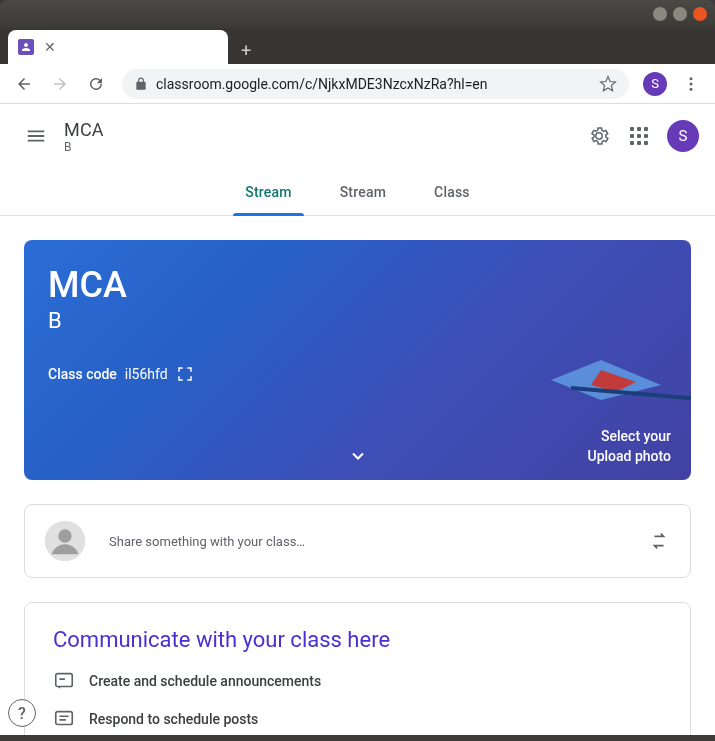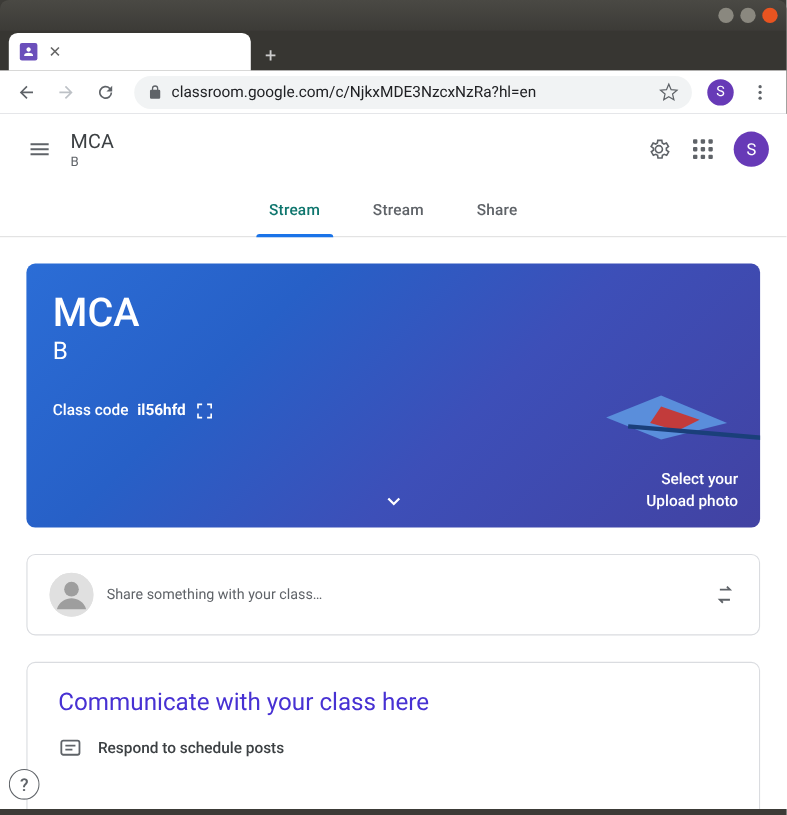--- a/index.html
+++ b/index.html
@@ -46,27 +46,27 @@
 .tabs { display: flex; justify-content: center; border-bottom: 1px solid #e0e0e0; height: 48px; }
 .tab-btn { padding: 0 24px; height: 48px; display: flex; align-items: center; font-size: 14px; font-weight: 500; color: #5f6368; cursor: pointer; position: relative; letter-spacing: 0.2px; }
 .tab-btn.active { color: #0f766e; }
 .tab-btn.active::after { content: ''; position: absolute; bottom: 0; left: 12px; right: 12px; height: 3px; background: #1a73e8; border-radius: 3px 3px 0 0; }
 .main { padding: 24px 24px 40px; }
 .banner { background: linear-gradient(135deg, #2b6dd6 0%, #2760c7 30%, #3d4fb8 60%, #4242a2 100%); border-radius: 8px; padding: 24px; color: #fff; height: 240px; position: relative; overflow: hidden; }
 .banner-title { font-size: 36px; font-weight: 500; }
 .banner-section { font-size: 22px; font-weight: 400; margin-top: 2px; }
 .code-row { display: flex; align-items: center; gap: 8px; margin-top: 32px; font-size: 14px; }
 .code-label { font-weight: 500; }
-.code-val { font-weight: 700; }
+.code-val { font-weight: 400; }
 .fullscr-icon { width: 18px; height: 18px; }
 .banner-illus { position: absolute; right: -10px; top: 100px; width: 160px; height: 80px; }
 .banner-actions { position: absolute; right: 20px; bottom: 16px; text-align: right; font-size: 14px; }
 .banner-actions div { margin-top: 4px; cursor: pointer; font-weight: 500; }
 .chevron { position: absolute; bottom: 14px; left: 50%; transform: translateX(-50%); cursor: pointer; }
-.share-card { border: 1px solid #dadce0; border-radius: 8px; margin-top: 24px; padding: 16px 20px; display: flex; align-items: center; gap: 12px; }
+.share-card { border: 1px solid #dadce0; border-radius: 8px; margin-top: 24px; padding: 16px 20px; display: flex; align-items: center; gap: 24px; }
 .share-avatar { width: 40px; height: 40px; border-radius: 50%; background: #e0e0e0; display: flex; align-items: center; justify-content: center; }
 .share-avatar svg { width: 40px; height: 40px; fill: #bdbdbd; }
 .share-text { flex: 1; color: #5f6368; font-size: 13px; }
 .reuse-icon { color: #5f6368; }
 .info-card { border: 1px solid #dadce0; border-radius: 8px; margin-top: 24px; padding: 24px 28px 60px; }
 .info-title { color: #4731d3; font-size: 22px; font-weight: 400; margin-bottom: 18px; }
 .info-row { display: flex; align-items: center; gap: 14px; margin-top: 16px; color: #3c4043; font-size: 14px; font-weight: 500; }
 .info-row svg { width: 22px; height: 22px; fill: none; stroke: #5f6368; stroke-width: 1.8; flex-shrink: 0; }
 .help-btn { position: absolute; left: 8px; bottom: 8px; width: 28px; height: 28px; border: 1.5px solid #5f6368; border-radius: 50%; display: flex; align-items: center; justify-content: center; color: #5f6368; font-size: 16px; font-weight: 500; background: #fff; cursor: pointer; z-index: 10; }
 </style>
@@ -165,21 +165,21 @@
     </div>
 
     <div class="tabs">
       <div class="tab-btn active">
             <span>Stream</span>
           </div>
       <div class="tab-btn">
             <span>Stream</span>
           </div>
       <div class="tab-btn">
-            <span>Share</span>
+            <span>Class</span>
           </div>
     </div>
 
     <div class="main">
       <div class="banner">
         <div class="banner-title">MCA</div>
         <div class="banner-section">B</div>
         <div class="code-row">
           <span class="code-label">Class code</span>
           <span class="code-val">il56hfd</span>
@@ -213,20 +213,27 @@
         <svg class="reuse-icon" width="22" height="22" viewBox="0 0 24 24">
               <path fill="none" stroke="#5f6368" stroke-width="1.8" d="M7 7h10l-3-3M17 17H7l3 3"></path>
             </svg>
       </div>
 
       <div class="info-card">
         <div class="info-title">Communicate with your class here</div>
         <div class="info-row">
           <svg viewBox="0 0 24 24">
                 <rect x="3" y="4" width="18" height="14" rx="2"></rect>
+                <path d="M7 20v-2M7 10h6"></path>
+              </svg>
+          <span>Create and schedule announcements</span>
+        </div>
+        <div class="info-row">
+          <svg viewBox="0 0 24 24">
+                <rect x="3" y="4" width="18" height="14" rx="2"></rect>
                 <path d="M7 9h10M7 13h7"></path>
               </svg>
           <span>Respond to schedule posts</span>
         </div>
       </div>
     </div>
   </div>
   <div class="help-btn">?</div>
   </div>
 </div>

